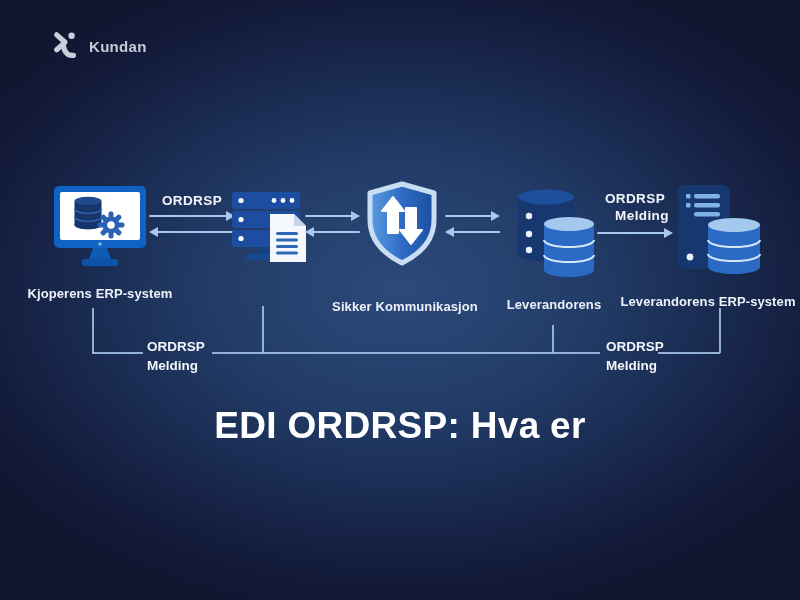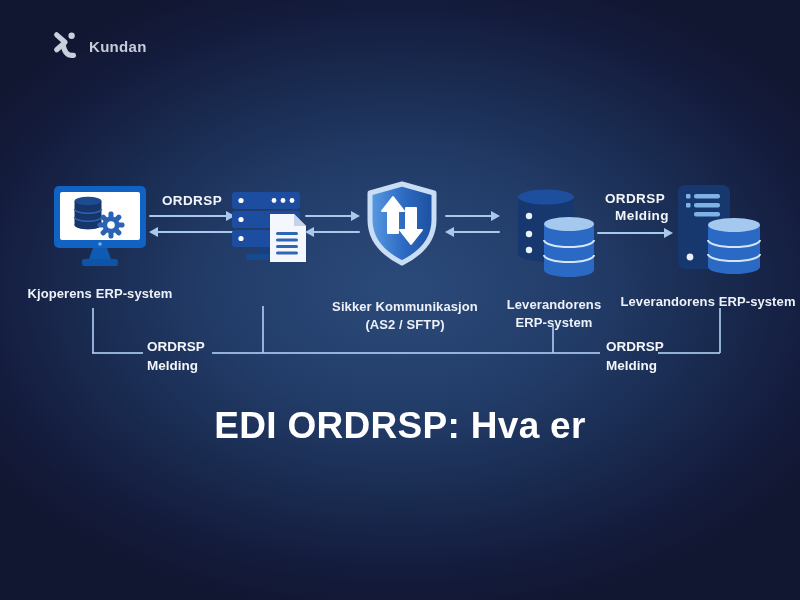--- a/index.html
+++ b/index.html
@@ -194,25 +194,23 @@
       <path d="M46 42 L46 84 A26 7 0 0 0 98 84 L98 42 Z" fill="#2a6ac4"></path>
       <path d="M46 57 A26 7 0 0 0 98 57" fill="none" stroke="#d6e6f8" stroke-width="2"></path>
       <path d="M46 71 A26 7 0 0 0 98 71" fill="none" stroke="#d6e6f8" stroke-width="2"></path>
       <ellipse cx="72" cy="42" rx="26" ry="7" fill="#a5c9ee"></ellipse>
     </svg>
   </div>
 
   <div class="nlabel l1">Kjoperens ERP-system</div>
   <div class="nlabel l3">
     <span>Sikker Kommunikasjon</span>
-    <span class="sub">(AS2 / SFTP)</span>
   </div>
   <div class="nlabel l4">
     <span>Leverandorens</span>
-    <span class="sub">ERP-system</span>
   </div>
   <div class="nlabel l5">Leverandorens ERP-system</div>
 
   <div class="vseg v1"></div>
   <div class="vseg v2"></div>
   <div class="vseg v3"></div>
   <div class="vseg v4"></div>
   <div class="hseg h1"></div>
   <div class="hseg h2"></div>
   <div class="hseg h3"></div>

